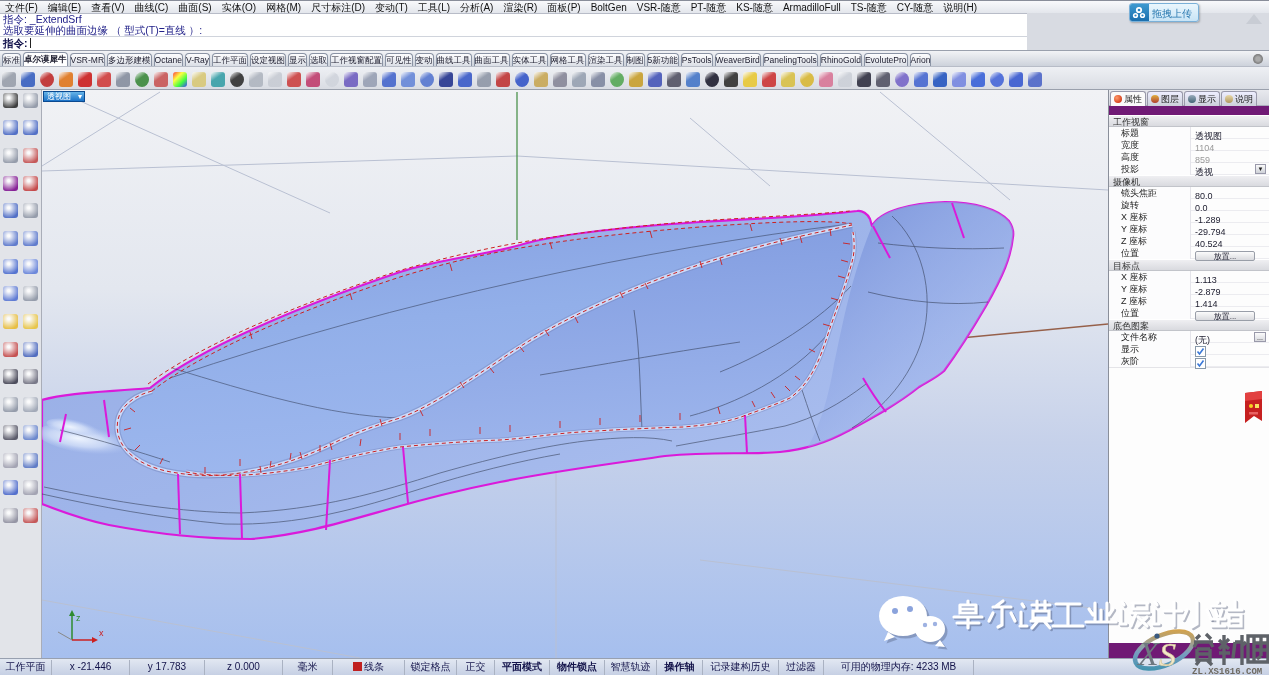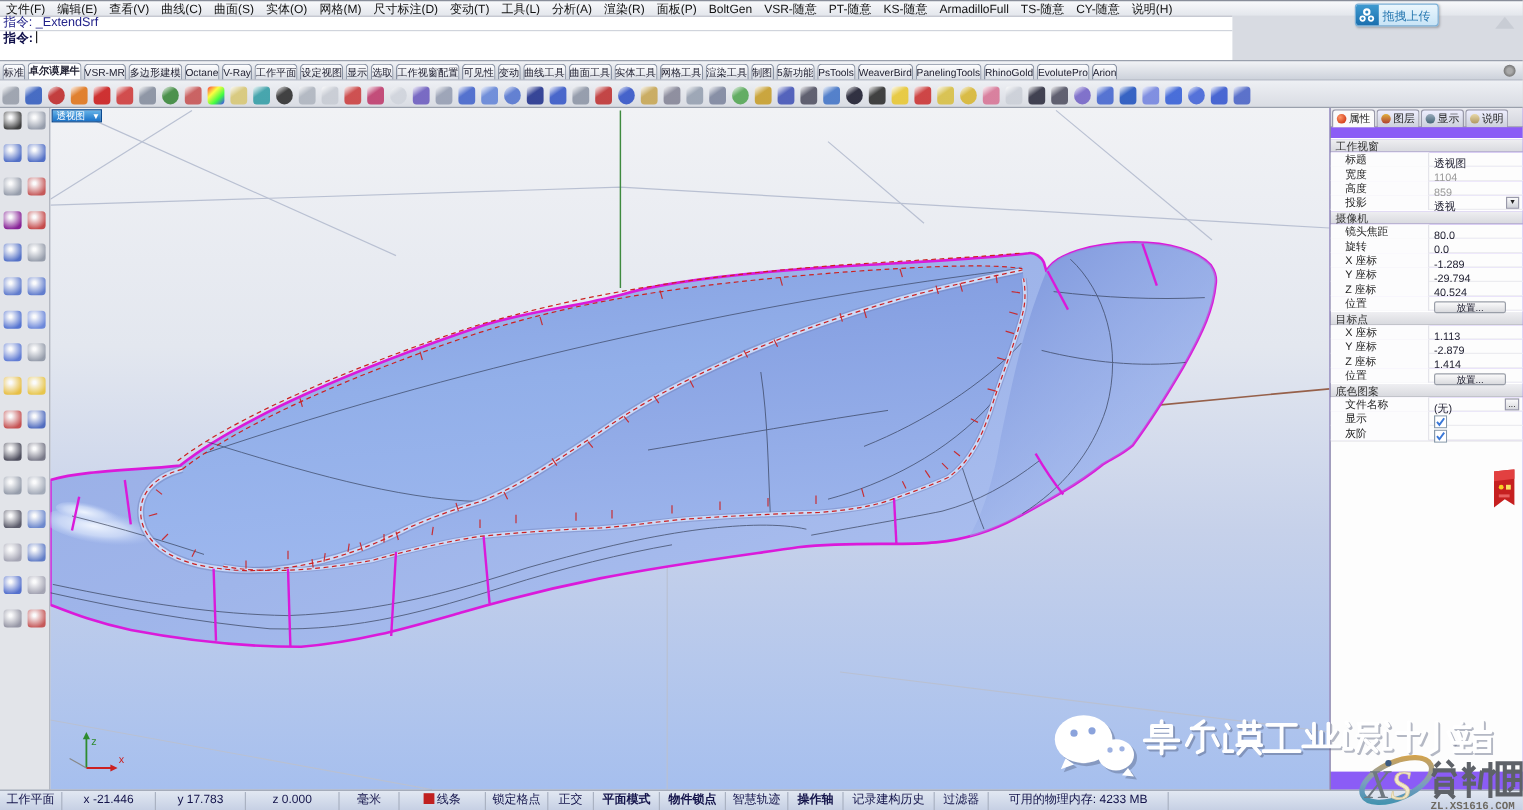--- a/index.html
+++ b/index.html
@@ -9,21 +9,21 @@
 #cmd .l3{border-top:1px solid #d0d4dc;font-weight:bold;color:#10104a;height:13px;line-height:13px}
 #caret{display:inline-block;width:1px;height:10px;background:#222;vertical-align:-1px}
 #tabs{position:absolute;left:0;top:50px;width:1269px;height:16px;background:linear-gradient(#f2f3f6,#cdd2db);border-top:1px solid #9aa0ad;white-space:nowrap;font-size:9px;color:#223}
 .tab{display:inline-block;height:14px;line-height:13px;margin:2px 0 0 2px;padding:0 0;border:1px solid #8a93a4;border-bottom:none;border-radius:4px 4px 0 0;background:linear-gradient(#fdfdfe,#d8dce4);vertical-align:top;font-size:8.5px}
 .tab.sel{background:#fff;font-weight:bold;height:15px;margin-top:1px}
 #tools{position:absolute;left:0;top:66px;width:1269px;height:24px;background:linear-gradient(#eef0f4,#d9dce3);border-top:1px solid #b7bcc7;border-bottom:1px solid #9aa0ac}
 .ti{position:absolute;top:5px;width:14px;height:15px;border-radius:3px;opacity:.92}
 #palette{position:absolute;left:0;top:90px;width:42px;height:568px;background:#e2e4e9;border-right:1px solid #a9adb8}
 .pi{position:absolute;width:15px;height:15px;border-radius:3px;opacity:.85}
 #vptab{position:absolute;left:43px;top:91px;z-index:10;width:42px;height:11px;background:linear-gradient(#66b4e8,#1a72c8);border:1px solid #0b4a90;color:#fff;font-size:8px;line-height:9px;padding-left:3px;white-space:nowrap}
-#panel{position:absolute;left:1108px;top:90px;width:161px;height:568px;background:#8b5cf6;border-left:1px solid #8a8f9a;font-size:9px;color:#222}
+#panel{position:absolute;left:1108px;top:90px;width:161px;height:568px;background:#701a75;border-left:1px solid #8a8f9a;font-size:9px;color:#222}
 .ptabs{height:16px;white-space:nowrap;background:linear-gradient(#e8e9ee,#d4d6de);border-bottom:1px solid #aab}
 .ptab{display:inline-block;height:15px;line-height:14px;margin:1px 0 0 1px;padding:0 3px;border:1px solid #99a;border-bottom:none;border-radius:3px 3px 0 0;background:linear-gradient(#eef,#ccd0da);font-size:9px}
 .ptab.sel{background:#fafafa}
 .pic{display:inline-block;width:8px;height:8px;border-radius:50%;margin-right:2px;vertical-align:-1px}
 .sech{height:12px;line-height:12px;background:linear-gradient(#efeff2,#d9dadf);border-top:1px solid #fff;border-bottom:1px solid #c2c4ca;padding-left:4px;color:#333;font-weight:normal}
 .prow{height:12px;line-height:12px;white-space:nowrap;background:#fdfdfd;border-bottom:1px solid #ececf0}
 .prow .k{display:inline-block;width:82px;padding-left:12px;color:#222;background:#fcfcfd;border-right:1px solid #e4e4ea;overflow:hidden}
 .prow .v{display:inline-block;padding-left:4px;color:#223}
 .pbtn{display:inline-block;width:60px;height:10px;line-height:9px;text-align:center;background:linear-gradient(#fbfbfb,#d9dade);border:1px solid #999ea8;border-radius:2px;font-size:8px}
 .gray{color:#999}
@@ -40,20 +40,21 @@
         <circle cx="12.5" cy="11.5" r="2.6" fill="#fff"></circle>
         <circle cx="9" cy="6" r="1.3" fill="#2b84c0"></circle>
         <circle cx="5.5" cy="11.5" r="1.1" fill="#2b84c0"></circle>
         <circle cx="12.5" cy="11.5" r="1.1" fill="#2b84c0"></circle>
       </svg></div>
 <div style="position:absolute;left:22px;top:3px;font-size:10px;color:#2878b0">拖拽上传</div>
   </div>
 <div style="position:absolute;left:1246px;top:14px;width:0;height:0;border-left:8px solid transparent;border-right:8px solid transparent;border-bottom:10px solid #c8ccd4;z-index:5"></div>
 <div id="cmd">
 <div class="l">指令: _ExtendSrf</div>
+<div class="l">选取要延伸的曲面边缘 （ 型式(T)=直线 ）:</div>
 <div class="l l3">指令: <span id="caret"></span></div>
 </div>
 <div id="tabs"><span class="tab">标准</span><span class="tab sel">卓尔谟犀牛</span><span class="tab">VSR-MR</span><span class="tab">多边形建模</span><span class="tab">Octane</span><span class="tab">V-Ray</span><span class="tab">工作平面</span><span class="tab">设定视图</span><span class="tab">显示</span><span class="tab">选取</span><span class="tab">工作视窗配置</span><span class="tab">可见性</span><span class="tab">变动</span><span class="tab">曲线工具</span><span class="tab">曲面工具</span><span class="tab">实体工具</span><span class="tab">网格工具</span><span class="tab">渲染工具</span><span class="tab">制图</span><span class="tab">5新功能</span><span class="tab">PsTools</span><span class="tab">WeaverBird</span><span class="tab">PanelingTools</span><span class="tab">RhinoGold</span><span class="tab">EvolutePro</span><span class="tab">Arion</span><span style="float:right;margin:3px 6px 0 0;width:10px;height:10px;border-radius:5px;background:radial-gradient(circle at 50% 50%,#aaa 30%,#777 70%)"></span></div>
 <div id="tools">
     <span class="ti" style="left:2px;background:linear-gradient(145deg,rgba(255,255,255,.9),#9aa0ac 40%,#9aa0ac);border-radius:3px"></span>
     <span class="ti" style="left:21px;background:linear-gradient(145deg,rgba(255,255,255,.9),#3a62c0 40%,#3a62c0);border-radius:3px"></span>
     <span class="ti" style="left:40px;background:linear-gradient(145deg,rgba(255,255,255,.9),#c03030 40%,#c03030);border-radius:50%"></span>
     <span class="ti" style="left:59px;background:linear-gradient(145deg,rgba(255,255,255,.9),#e07820 40%,#e07820);border-radius:3px"></span>
     <span class="ti" style="left:78px;background:linear-gradient(145deg,rgba(255,255,255,.9),#cc2222 40%,#cc2222);border-radius:3px"></span>
     <span class="ti" style="left:97px;background:linear-gradient(145deg,rgba(255,255,255,.9),#d04040 40%,#d04040);border-radius:3px"></span>

